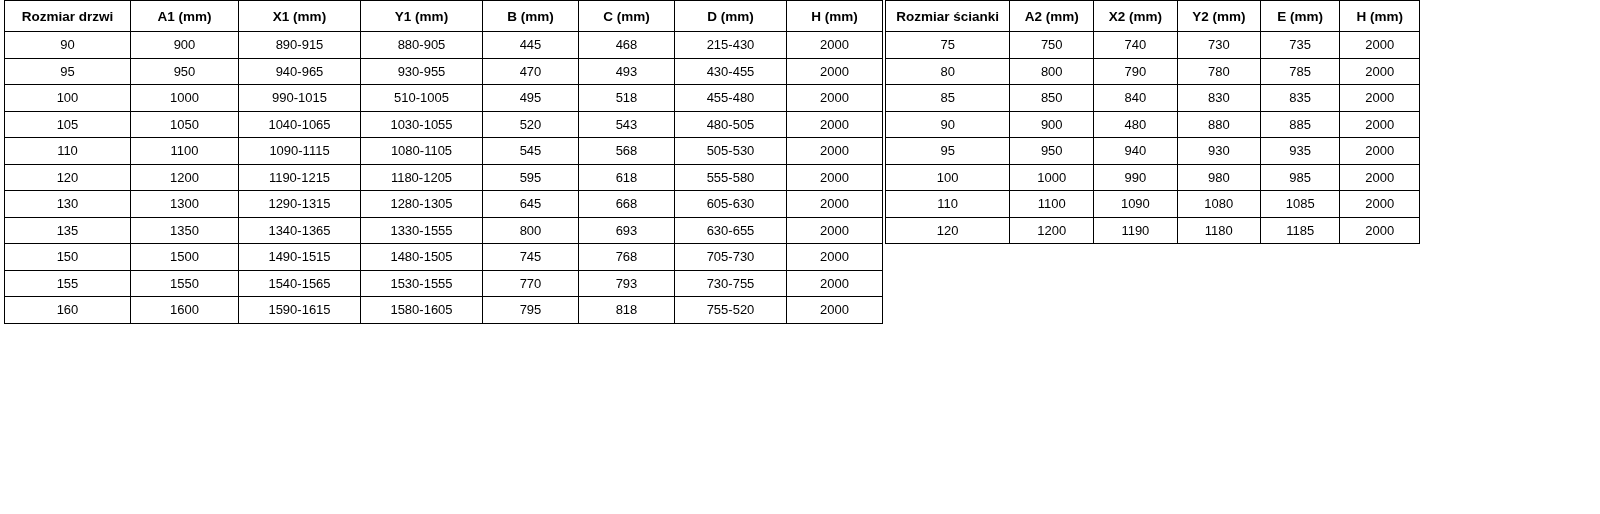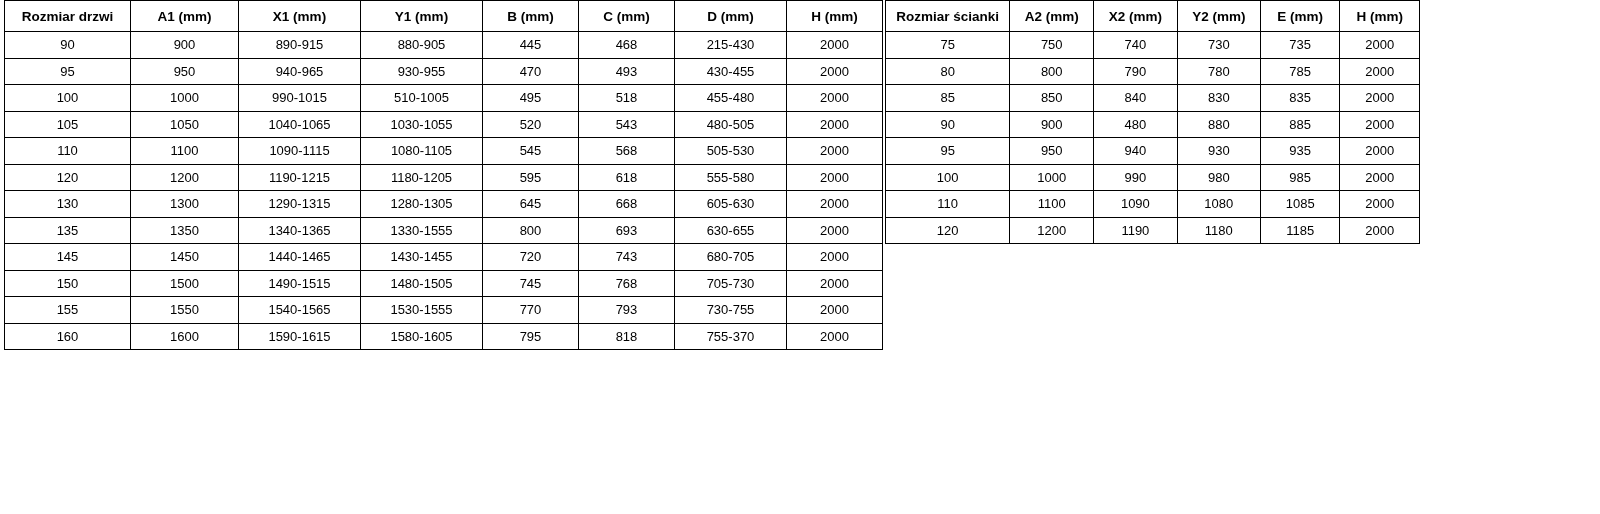--- a/index.html
+++ b/index.html
@@ -173,30 +173,20 @@
           <td>135</td>
           <td>1350</td>
           <td>1340-1365</td>
           <td>1330-1555</td>
           <td>800</td>
           <td>693</td>
           <td>630-655</td>
           <td>2000</td>
         </tr>
         <tr>
-          <td>145</td>
-          <td>1450</td>
-          <td>1440-1465</td>
-          <td>1430-1455</td>
-          <td>720</td>
-          <td>743</td>
-          <td>680-705</td>
-          <td>2000</td>
-        </tr>
-        <tr>
           <td>150</td>
           <td>1500</td>
           <td>1490-1515</td>
           <td>1480-1505</td>
           <td>745</td>
           <td>768</td>
           <td>705-730</td>
           <td>2000</td>
         </tr>
         <tr>
@@ -209,21 +199,21 @@
           <td>730-755</td>
           <td>2000</td>
         </tr>
         <tr>
           <td>160</td>
           <td>1600</td>
           <td>1590-1615</td>
           <td>1580-1605</td>
           <td>795</td>
           <td>818</td>
-          <td>755-370</td>
+          <td>755-520</td>
           <td>2000</td>
         </tr>
       </tbody>
     </table>
   </div>
 
   <div class="table-wrap" id="walls-table-wrap">
     <table class="data-table" id="walls-table">
       <colgroup>
         <col class="c0">

